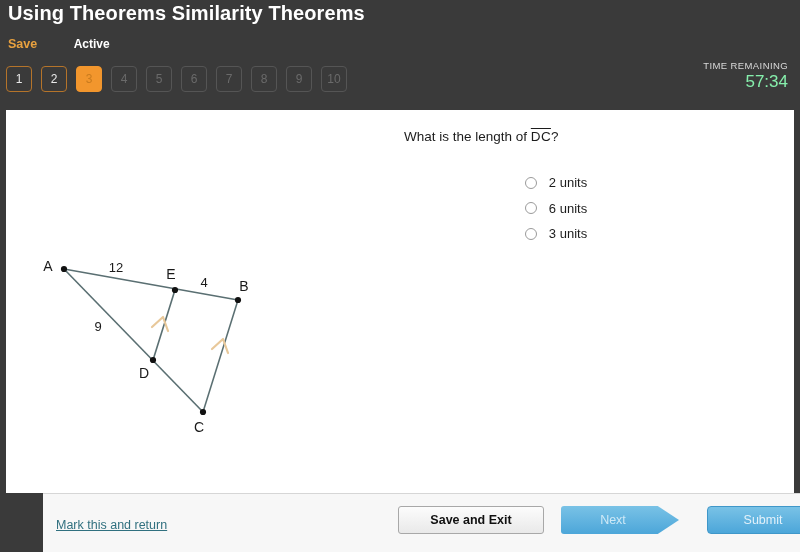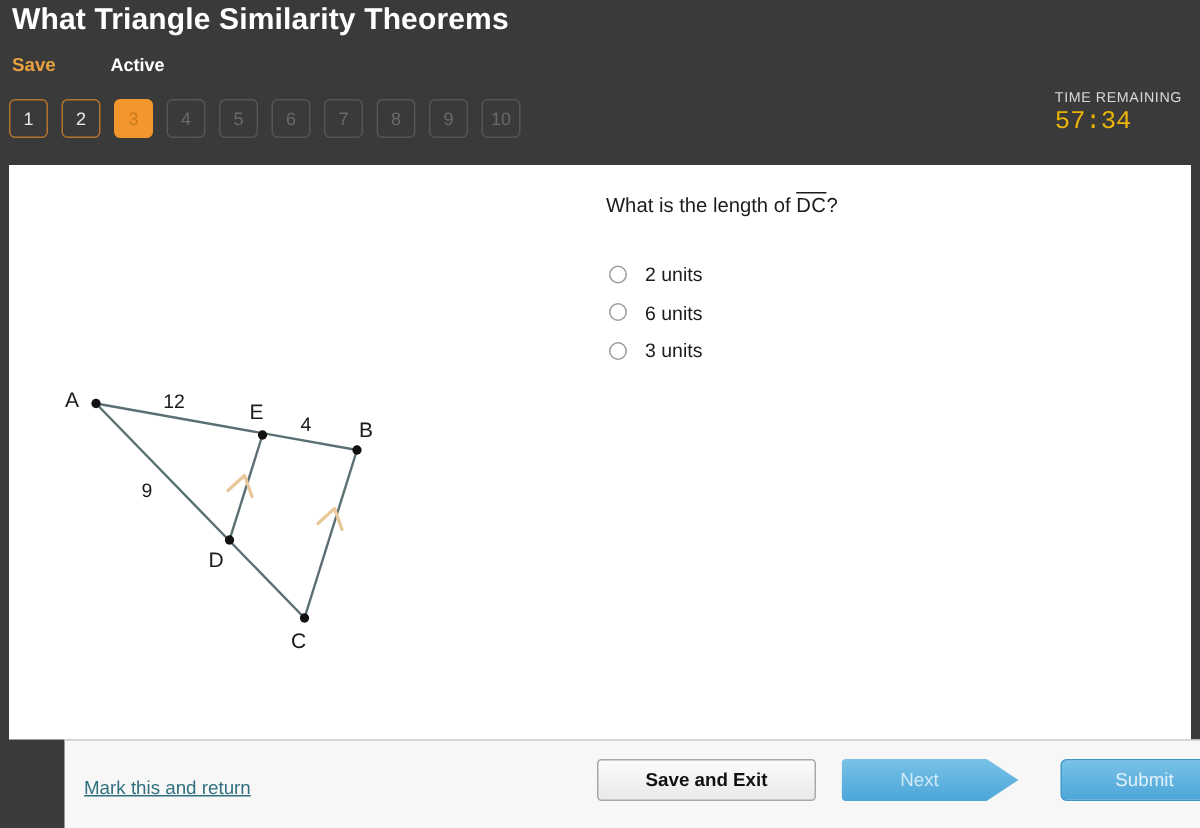--- a/index.html
+++ b/index.html
@@ -82,34 +82,33 @@
     background: #f2962d;
     border: 1px solid #f2962d;
     color: #c97b1e;
     font-weight: normal;
   }
 
   
   .timer {
     position: absolute;
     right: 12px; top: 60px;
-    text-align: left;
+    text-align: right;
   }
   .timer-label {
     color: #d8d8d8;
     font-size: 9.5px;
     letter-spacing: 0.4px;
     display: block;
   }
   .timer-value {
-    color: #eab308;
+    color: #86efac;
     font-size: 17px;
     display: block;
     margin-top: 1px;
-    font-family: Liberation Mono, monospace;
   }
 
   
   .content {
     position: absolute;
     left: 6px; top: 110px;
     width: 788px; height: 383px;
     background: #ffffff;
   }
 
@@ -140,20 +139,21 @@
   .options {
     position: absolute;
     left: 8px; top: 60px;
     width: 300px;
   }
   .option {
     display: flex;
     align-items: center;
     height: 25.5px;
     cursor: default;
+    justify-content: center;
   }
   .radio {
     width: 12px; height: 12px;
     border-radius: 50%;
     border: 1.4px solid #9b9b9b;
     background: #ffffff;
     flex: 0 0 auto;
     position: relative;
   }
   .radio.checked {
@@ -257,21 +257,21 @@
     fill: #1a1a1a;
   }
 </style>
 </head>
 <body>
 
 <div id="app">
 
   <div class="header">
 
-    <div class="page-title">What Triangle Similarity Theorems</div>
+    <div class="page-title">Using Theorems Similarity Theorems</div>
 
     <div class="subnav">
       <span class="subnav-quiz">Save</span>
       <span class="subnav-active">Active</span>
     </div>
 
     <div class="pager" id="pager">
         <div class="qbtn done">1</div>
         <div class="qbtn done">2</div>
         <div class="qbtn current">3</div>

